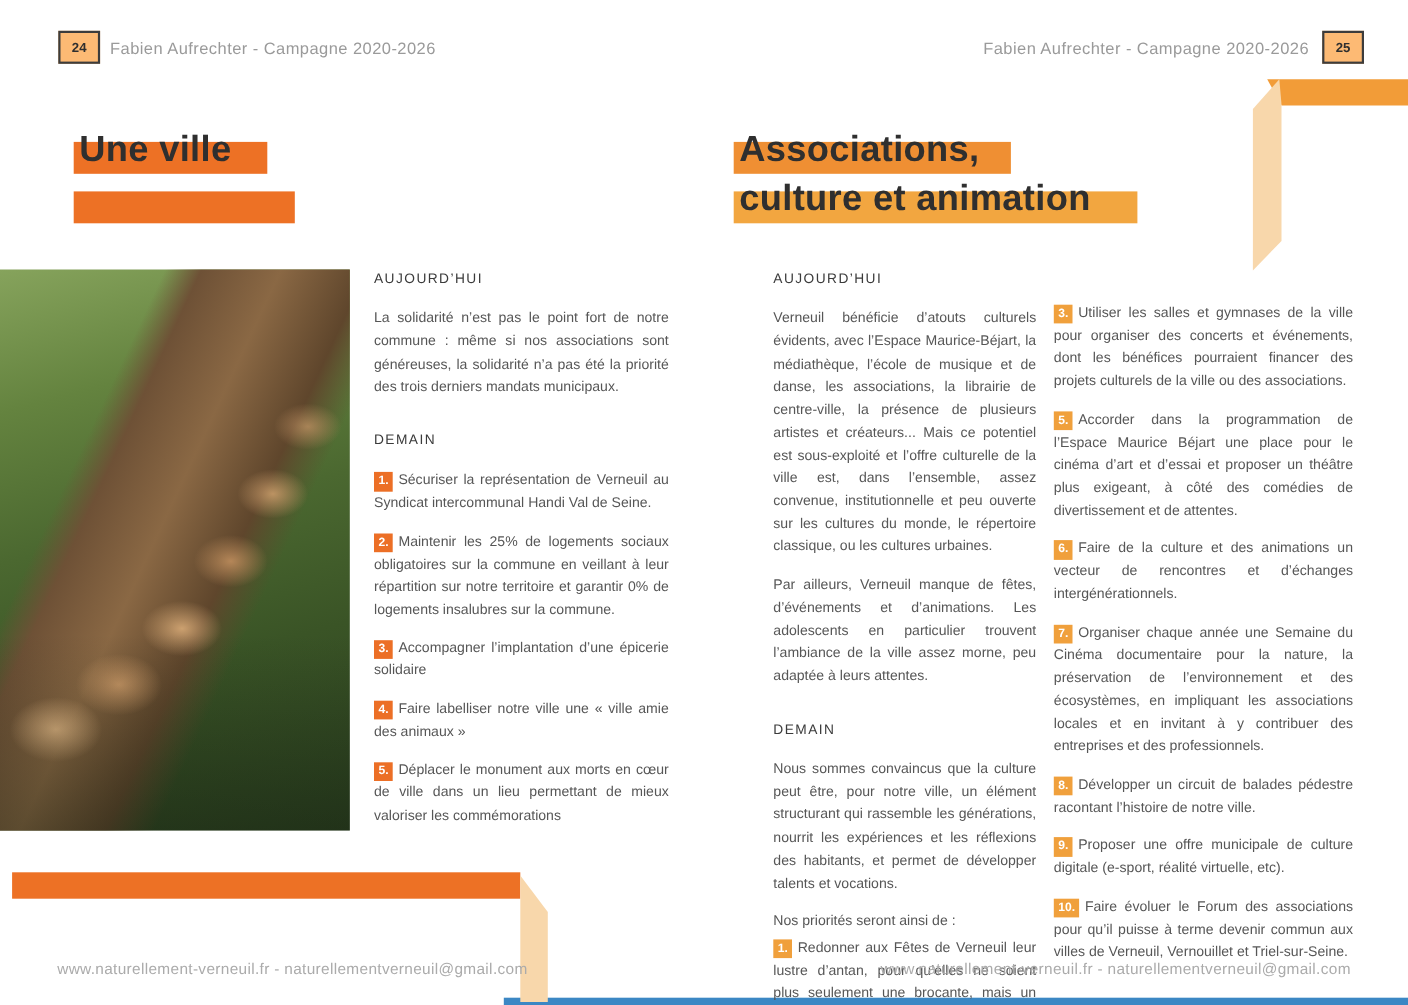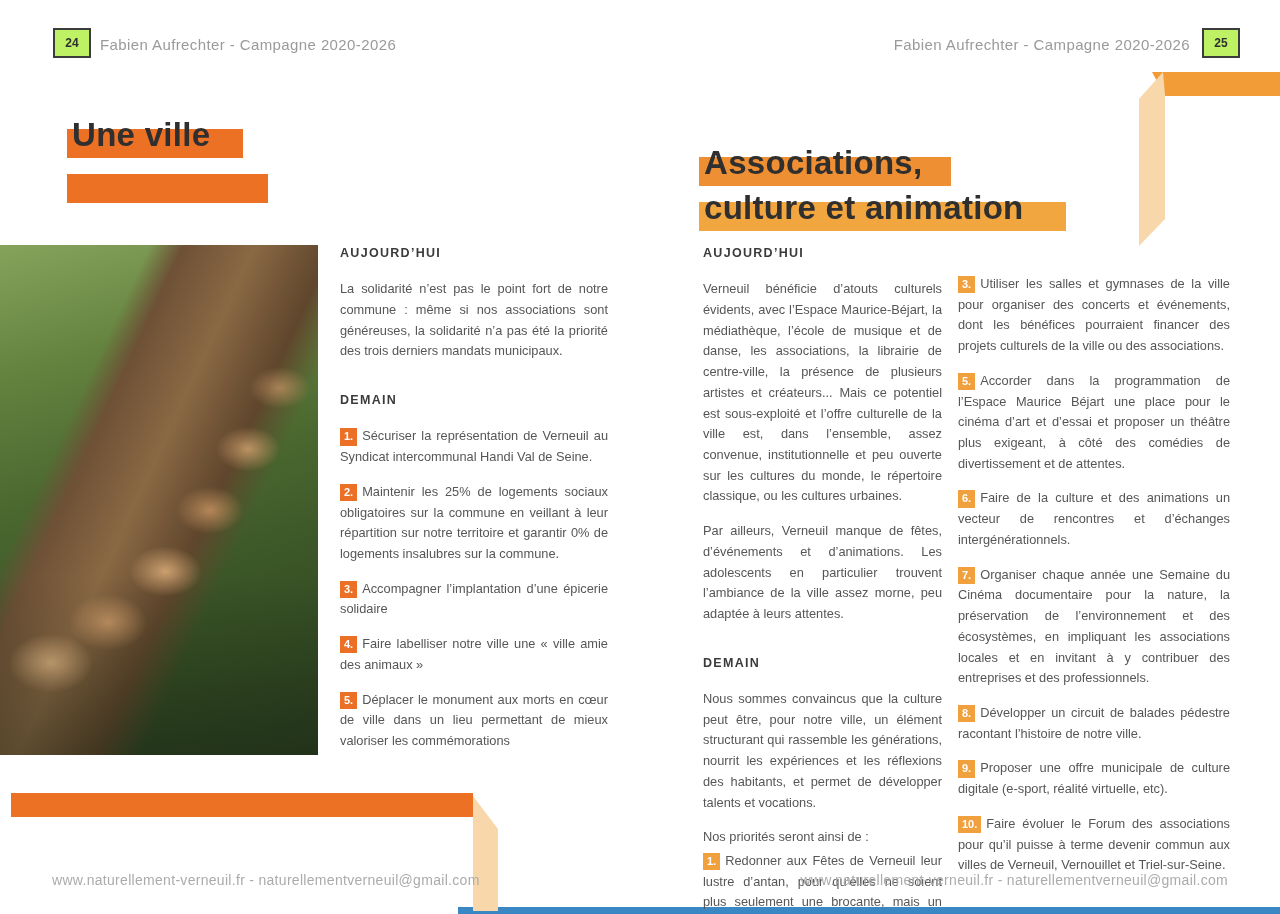--- a/index.html
+++ b/index.html
@@ -1,31 +1,31 @@
 <!DOCTYPE html>
 <html><head>
 <meta charset="utf-8">
 <style>
   html,body{margin:0;padding:0;}
   .page{position:relative;width:1280px;height:914px;background:#ffffff;overflow:hidden;
         font-family:"Liberation Sans", sans-serif;}
   
   .pagenum-box{position:absolute;width:34px;height:26px;border:2px solid #3c3c3c;
         display:flex;align-items:center;justify-content:center;
-        font-weight:bold;font-size:12px;color:#2f2f2f;background:#bef264;}
+        font-weight:bold;font-size:12px;color:#2f2f2f;background:#fdba74;}
   .box-left{left:53px;top:28px;}
   .box-right{left:1202px;top:28px;}
   .header-label{position:absolute;top:36px;font-size:15px;color:#9a9a9a;letter-spacing:.4px;}
   .hl-left{left:100px;}
   .hl-right{right:90px;}
   
   .title{position:absolute;font-weight:bold;font-size:33px;line-height:45px;
         color:#2f2f2f;letter-spacing:.3px;}
   .title-left{left:72px;top:112px;}
-  .title-right{left:704px;top:112px;margin-top:28px;}
+  .title-right{left:672px;top:112px;}
   .tline{position:relative;white-space:nowrap;display:block;height:45px;}
   .tbar{position:absolute;left:-5px;top:17px;height:29px;}
   .ttext{position:relative;}
   .bar-orange{background:#ED7125;}
   .bar-orange2{background:#EF8F33;}
   .bar-amber{background:#F2A640;}
   
   .photo{position:absolute;left:0;top:245px;width:318px;height:510px;
     background:
       radial-gradient(60px 42px at 16% 82%, rgba(224,180,130,.95), rgba(224,180,130,0) 70%),
@@ -36,21 +36,21 @@
       radial-gradient(44px 30px at 88% 28%, rgba(200,152,104,.7), rgba(200,152,104,0) 70%),
       linear-gradient(115deg, rgba(0,0,0,0) 27%, #6e5136 33%, #8a6844 46%, #5f462c 60%, rgba(0,0,0,0) 68%),
       linear-gradient(165deg, #86a35c 0%, #64833f 22%, #4b6830 45%, #3a5426 68%, #2b4020 100%);}
   .photo::after{content:"";position:absolute;inset:0;
       background:linear-gradient(rgba(0,0,0,0) 65%, rgba(18,28,14,.38));}
   
   .col{position:absolute;text-align:justify;font-size:12.8px;line-height:1.62;color:#565656;}
   .col-l{left:340px;top:243px;width:268px;}
   .col-r1{left:703px;top:243px;width:239px;}
   .col-r2{left:958px;top:274px;width:272px;}
-  .sec-h{font-weight:bold;font-size:12.5px;color:#3b3b3b;letter-spacing:1.3px;
+  .sec-h{font-weight:normal;font-size:12.5px;color:#3b3b3b;letter-spacing:1.3px;
         margin:0 0 16px 0;text-align:left;}
   .sec-h.later{margin-top:28px;}
   .col p{margin:0 0 14px 0;}
   .intro{margin:0 0 3px 0 !important;}
   .badge{display:inline-block;color:#ffffff;font-weight:bold;font-size:11px;
         line-height:1.2;padding:2px 4px 2px 4px;margin-right:5px;}
   .badge-orange{background:#EC6F26;}
   .badge-amber{background:#F0A03C;}
   
   .footer{position:absolute;top:872px;font-size:14px;color:#ababab;letter-spacing:.3px;}

